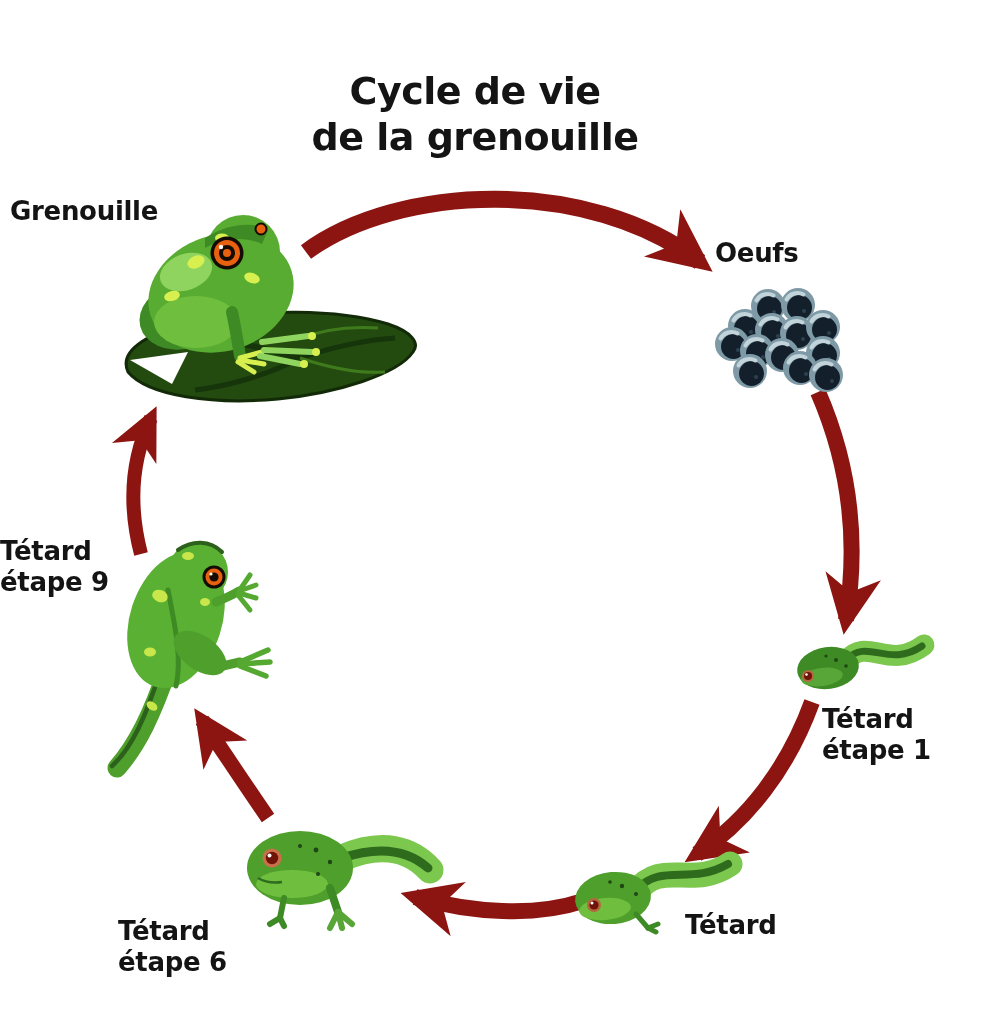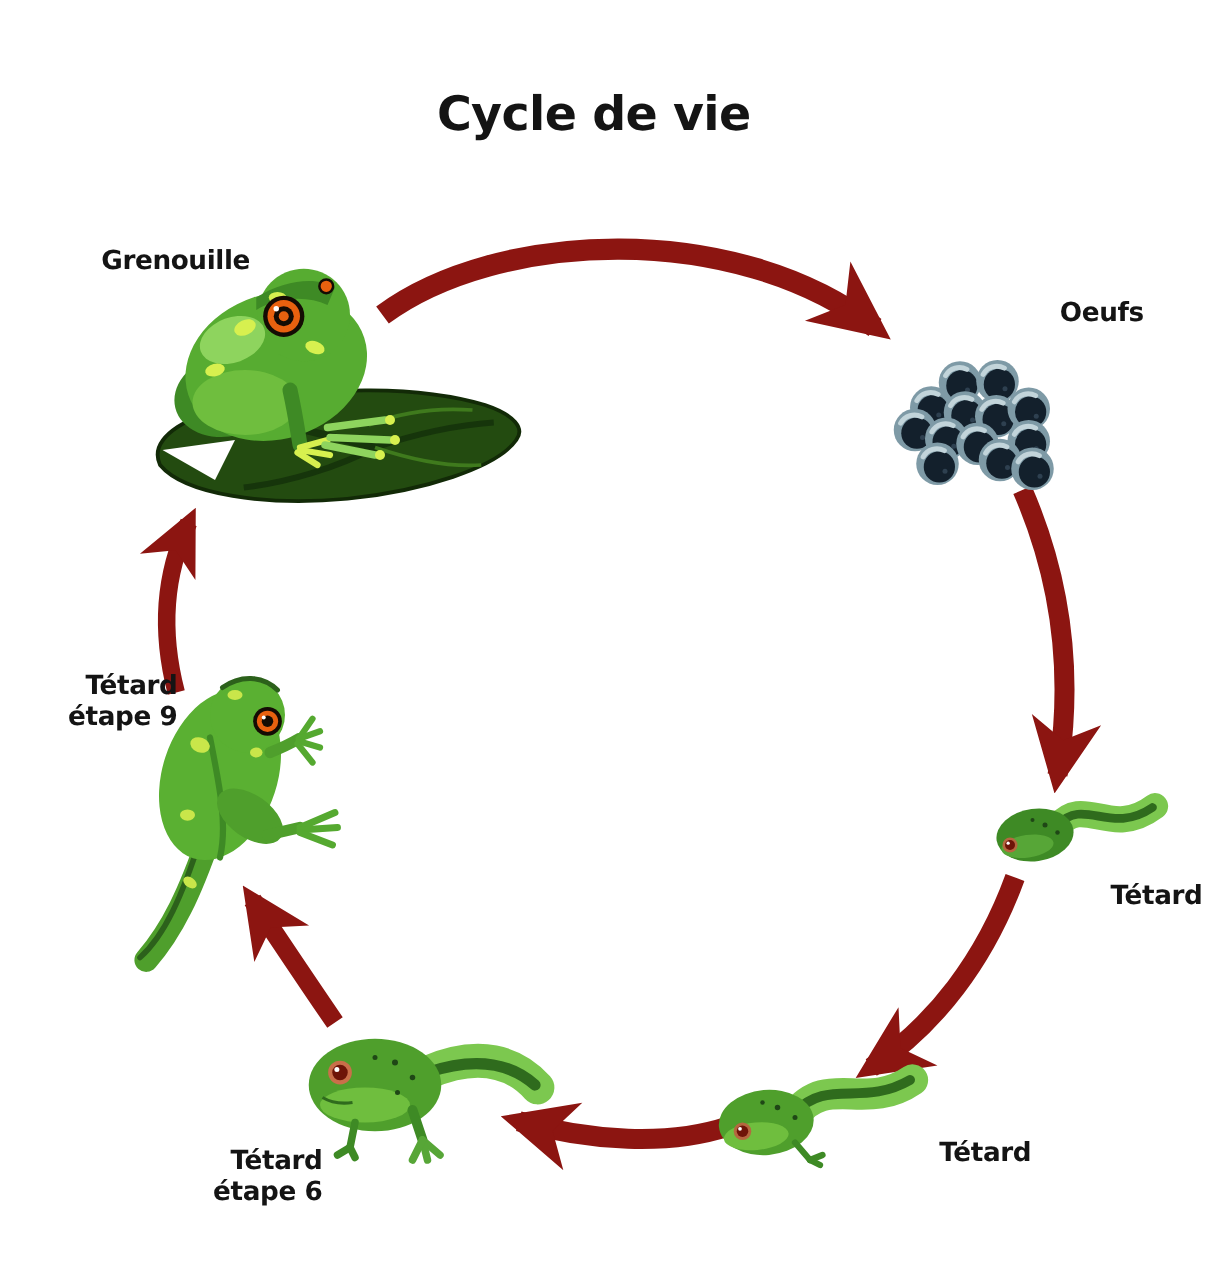--- a/index.html
+++ b/index.html
@@ -5,30 +5,30 @@
   html,body { margin:0; padding:0; }
   body { background: var(--background,#fff); font-family:"DejaVu Sans","Liberation Sans",sans-serif; }
   #stage {
     position:relative; width:981px; height:1024px;
     background: var(--background,#fff); overflow:hidden;
   }
   #art { position:absolute; left:0; top:0; }
   .arrow { fill:none; stroke:var(--arrow,#8C1511); }
   .ah { fill:var(--arrow,#8C1511); }
   .lbl {
-    position:absolute; text-align:right; color:var(--text,#141414);
-    font-weight:700; font-size:21px; line-height:1.2; letter-spacing:-0.3px;
+    position:absolute; text-align:left; color:var(--text,#141414);
+    font-weight:700; font-size:26px; line-height:1.2; letter-spacing:-0.3px;
   }
   .title {
     position:absolute; left:235px; top:68px; width:480px; text-align:center;
     color:var(--text,#141414); font-weight:700; font-size:38px; line-height:1.22;
     letter-spacing:-0.5px;
   }
   #lbl-adult  { left:10px;  top:196px; width:190px; }
-  #lbl-eggs   { left:775px; top:238px; width:140px; }
+  #lbl-eggs   { left:715px; top:238px; width:140px; }
   #lbl-s1     { left:822px; top:704px; width:140px; }
   #lbl-s2     { left:685px; top:910px; width:140px; }
   #lbl-s3     { left:118px; top:916px; width:140px; }
   #lbl-s4     { left:0px;   top:536px; width:142px; }
 </style>
 </head>
 <body>
 
 <div id="stage">
 
@@ -221,32 +221,34 @@
         <circle cx="214" cy="577" r="11.5" fill="#140C04"></circle>
         <circle cx="214" cy="577" r="8.5" fill="#E8610F"></circle>
         <circle cx="214" cy="577" r="4.6" fill="#140C04"></circle>
         <circle cx="211" cy="574" r="1.6" fill="#FFFFFF"></circle>
       </g>
     </g>
   </svg>
 
   <div class="title">
     <div>Cycle de vie</div>
+    <div>de la grenouille</div>
   </div>
 
   <div class="lbl" id="lbl-adult">
     <div>Grenouille</div>
   </div>
 
   <div class="lbl" id="lbl-eggs">
     <div>Oeufs</div>
   </div>
 
   <div class="lbl" id="lbl-s1">
     <div>Tétard</div>
+    <div>étape 1</div>
   </div>
 
   <div class="lbl" id="lbl-s2">
     <div>Tétard</div>
   </div>
 
   <div class="lbl" id="lbl-s3">
     <div>Tétard</div>
     <div>étape 6</div>
   </div>

